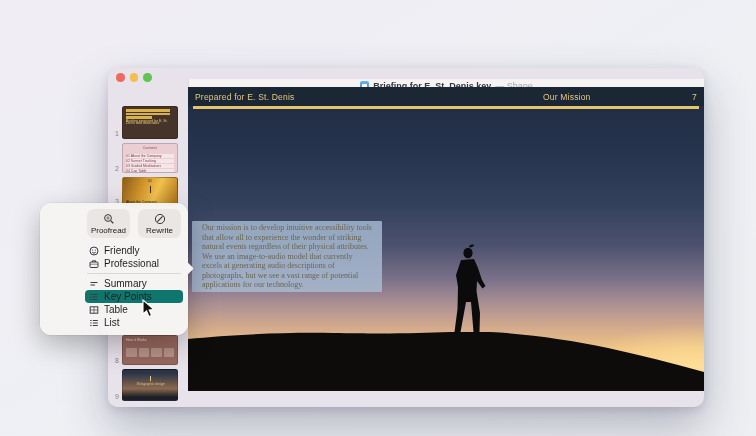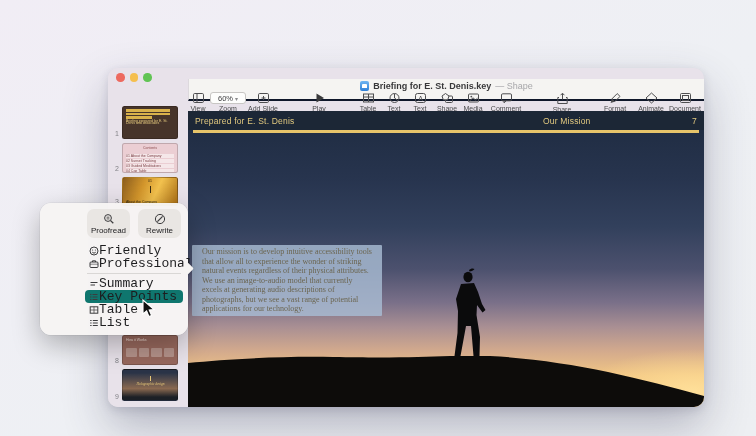--- a/index.html
+++ b/index.html
@@ -56,21 +56,21 @@
   .t8 { top:267px; height:30px; background:#97685d; padding:2px 3px; }
   .t8 .lab { color:#eedcd4; }
   .t8 .cells { display:flex; gap:2px; margin-top:3px; }
   .t8 .cell { width:11px; height:9px; background:rgba(255,255,255,.28); border-radius:1px; }
   .t9 { top:301px; height:32px; background:linear-gradient(#2b3448 10%,#8a6950 62%,#1c2026 90%); text-align:center; padding-top:6px; }
   .t9 .stem { width:1px; height:5px; background:#e8c878; margin:0 auto 1px; }
   .t9 .lab { font-family:"Liberation Serif",serif; font-style:italic; color:#e8c878; transform-origin:50% 0; width:100%; }
 
   
   .canvas {
-    position:absolute; left:80px; top:43px; width:516px; height:304px; overflow:hidden;
+    position:absolute; left:80px; top:19px; width:516px; height:304px; overflow:hidden;
     background:linear-gradient(180deg,#1e2b40 0%,#27344e 22%,#32405c 38%,#4c516e 52%,#7a7089 63%,#a98f93 71%,#d3aa8d 79%,#f1c684 87%,#f6cd88 93%,#f3c985 100%);
   }
   .slide-head { position:absolute; left:0; top:0; right:0; height:19px; background:#1c2736; }
   .slide-head .gold-line { position:absolute; left:5px; right:5px; bottom:-3px; height:3px; background:#e6c46a; }
   .eyebrow { position:absolute; top:5px; font-size:8.5px; color:#e2c97f; letter-spacing:.2px; }
   .eb-left { left:7px; } .eb-center { left:355px; } .eb-right { right:7px; }
 
   .slide-title { position:absolute; left:5px; top:24px; width:505px; color:#f0d78a; font-size:41px; line-height:47px; letter-spacing:-.5px; }
   .tw-sans { font-family:"Liberation Sans",sans-serif; font-weight:bold; letter-spacing:-1px; }
   .tw-serif { font-family:"Liberation Serif",serif; font-weight:normal; }
@@ -87,21 +87,21 @@
     position:absolute; left:40px; top:203px; width:148px; z-index:50;
     background:rgba(246,244,243,.97); border-radius:11px;
     box-shadow:0 10px 28px rgba(0,0,0,.28), 0 0 0 .5px rgba(0,0,0,.08);
     padding-left:40px;
   }
   .wt-tail { position:absolute; right:-4px; top:61px; width:9px; height:9px; background:#f6f4f3; transform:rotate(45deg); border-radius:1.5px; box-shadow:1px -1px 2px rgba(0,0,0,.05); }
   .wt-buttons { display:flex; gap:8px; padding:6px 7px 5px; }
   .wt-btn { flex:1; height:29px; border-radius:7px; background:#e9e6e3; display:flex; flex-direction:column; align-items:center; justify-content:center; gap:1px; }
   .wt-btn .blab { font-size:8px; color:#1d1d1f; }
   .wt-menu { padding:1px 5px 6px; }
-  .wt-item { display:flex; align-items:center; height:13px; padding:0 4px; font-size:13px; color:#1d1d1f; border-radius:4px;font-family:Liberation Mono, monospace; }
+  .wt-item { display:flex; align-items:center; gap:5px; height:13px; padding:0 4px; font-size:10px; color:#1d1d1f; border-radius:4px; }
   .wt-item.selected { background:#0f766e; }
   .wt-item svg { flex:0 0 auto; }
   .wt-divider { height:1px; background:#d9d7d5; margin:3px 2px; }
 
   .cursor { position:absolute; left:142px; top:299px; z-index:60; }
 </style>
 </head>
 <body>
 
 <div class="window">

